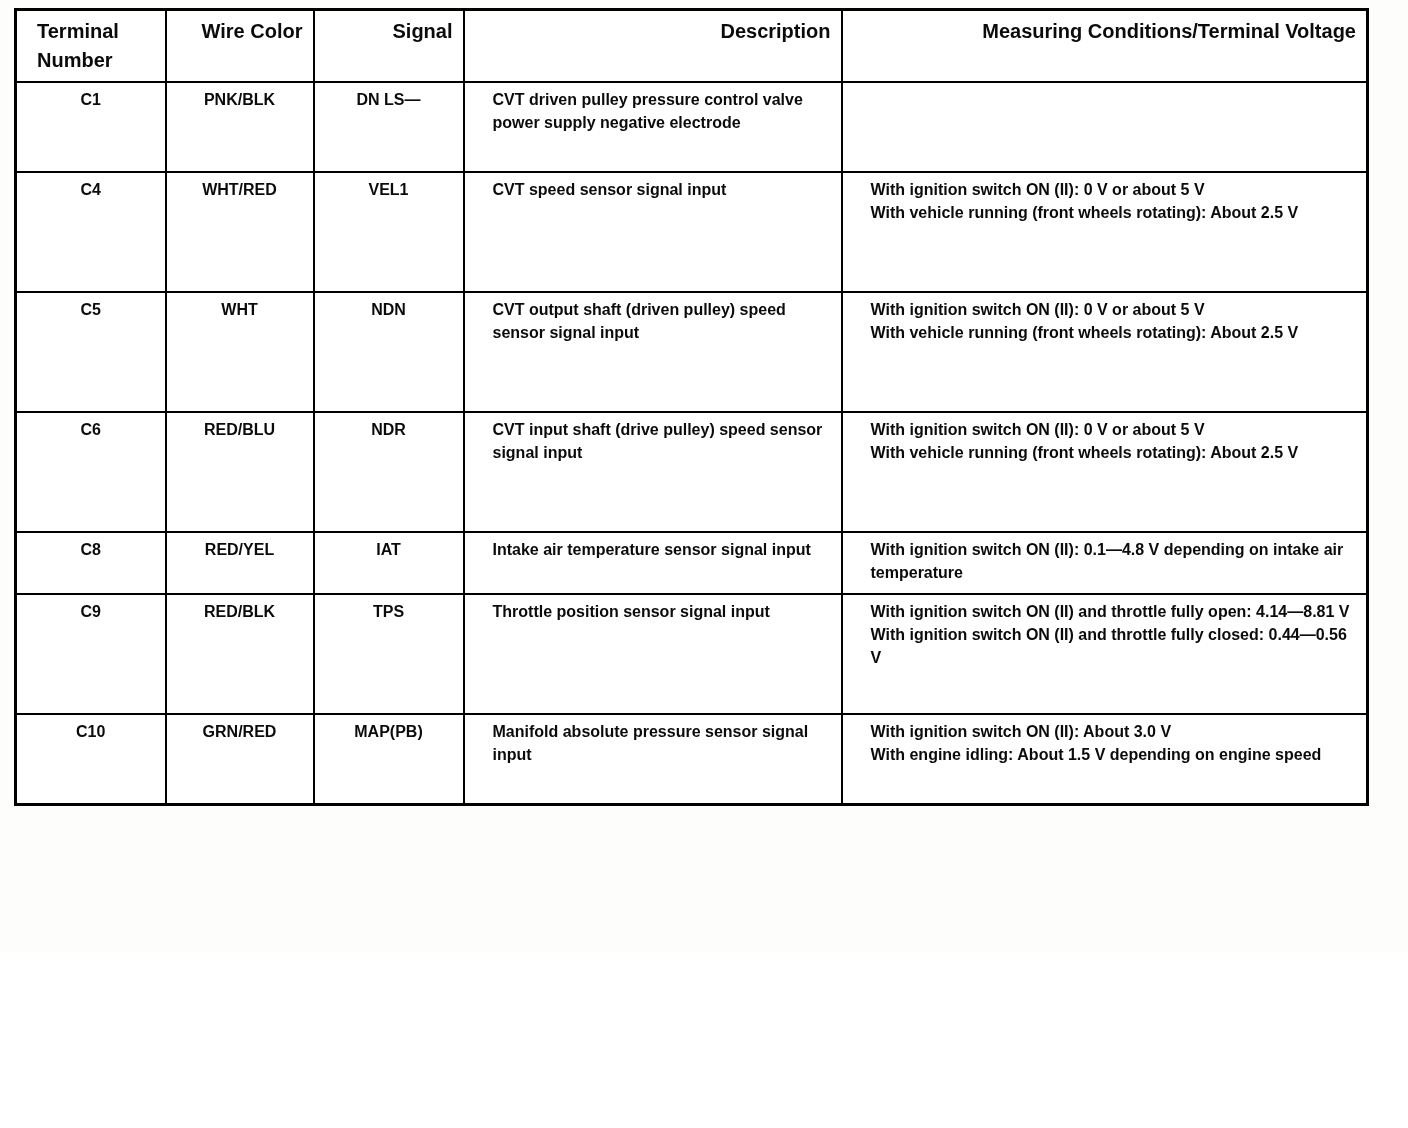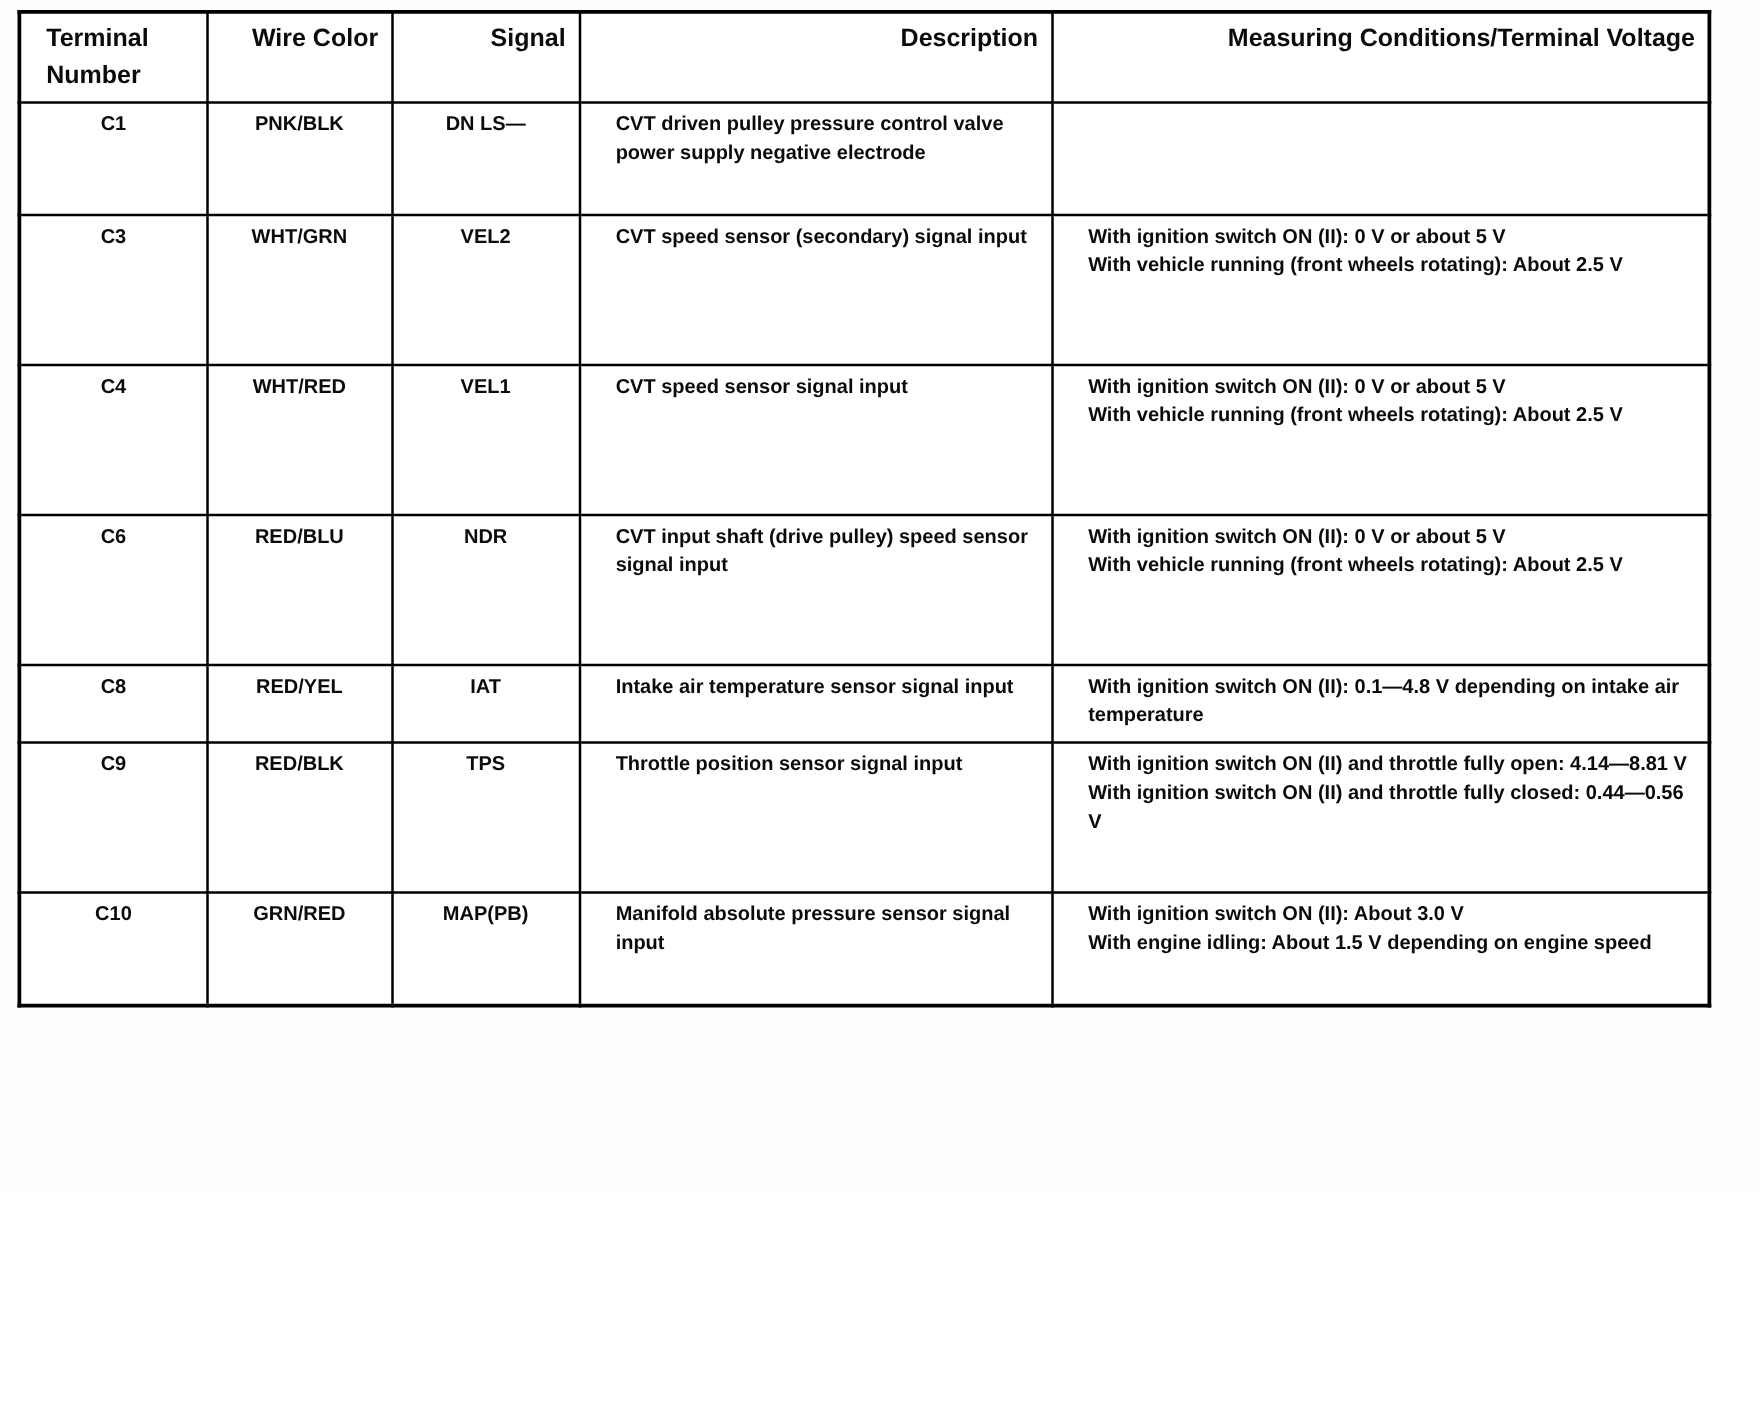--- a/index.html
+++ b/index.html
@@ -81,32 +81,32 @@
     </thead>
     <tbody>
       <tr class="r-90">
         <td class="c-terminal">C1</td>
         <td class="c-wire">PNK/BLK</td>
         <td class="c-signal">DN LS—</td>
         <td class="c-desc">CVT driven pulley pressure control valve power supply negative electrode</td>
         <td class="c-cond"></td>
       </tr>
       <tr class="r-120">
-        <td class="c-terminal">C3</td>
-        <td class="c-wire">WHT/GRN</td>
-        <td class="c-signal">VEL2</td>
-        <td class="c-desc">CVT speed sensor (secondary) signal input</td>
+        <td class="c-terminal">C4</td>
+        <td class="c-wire">WHT/RED</td>
+        <td class="c-signal">VEL1</td>
+        <td class="c-desc">CVT speed sensor signal input</td>
         <td class="c-cond">With ignition switch ON (II): 0 V or about 5 V
 With vehicle running (front wheels rotating): About 2.5 V</td>
       </tr>
       <tr class="r-120">
-        <td class="c-terminal">C4</td>
-        <td class="c-wire">WHT/RED</td>
-        <td class="c-signal">VEL1</td>
-        <td class="c-desc">CVT speed sensor signal input</td>
+        <td class="c-terminal">C5</td>
+        <td class="c-wire">WHT</td>
+        <td class="c-signal">NDN</td>
+        <td class="c-desc">CVT output shaft (driven pulley) speed sensor signal input</td>
         <td class="c-cond">With ignition switch ON (II): 0 V or about 5 V
 With vehicle running (front wheels rotating): About 2.5 V</td>
       </tr>
       <tr class="r-120">
         <td class="c-terminal">C6</td>
         <td class="c-wire">RED/BLU</td>
         <td class="c-signal">NDR</td>
         <td class="c-desc">CVT input shaft (drive pulley) speed sensor signal input</td>
         <td class="c-cond">With ignition switch ON (II): 0 V or about 5 V
 With vehicle running (front wheels rotating): About 2.5 V</td>

